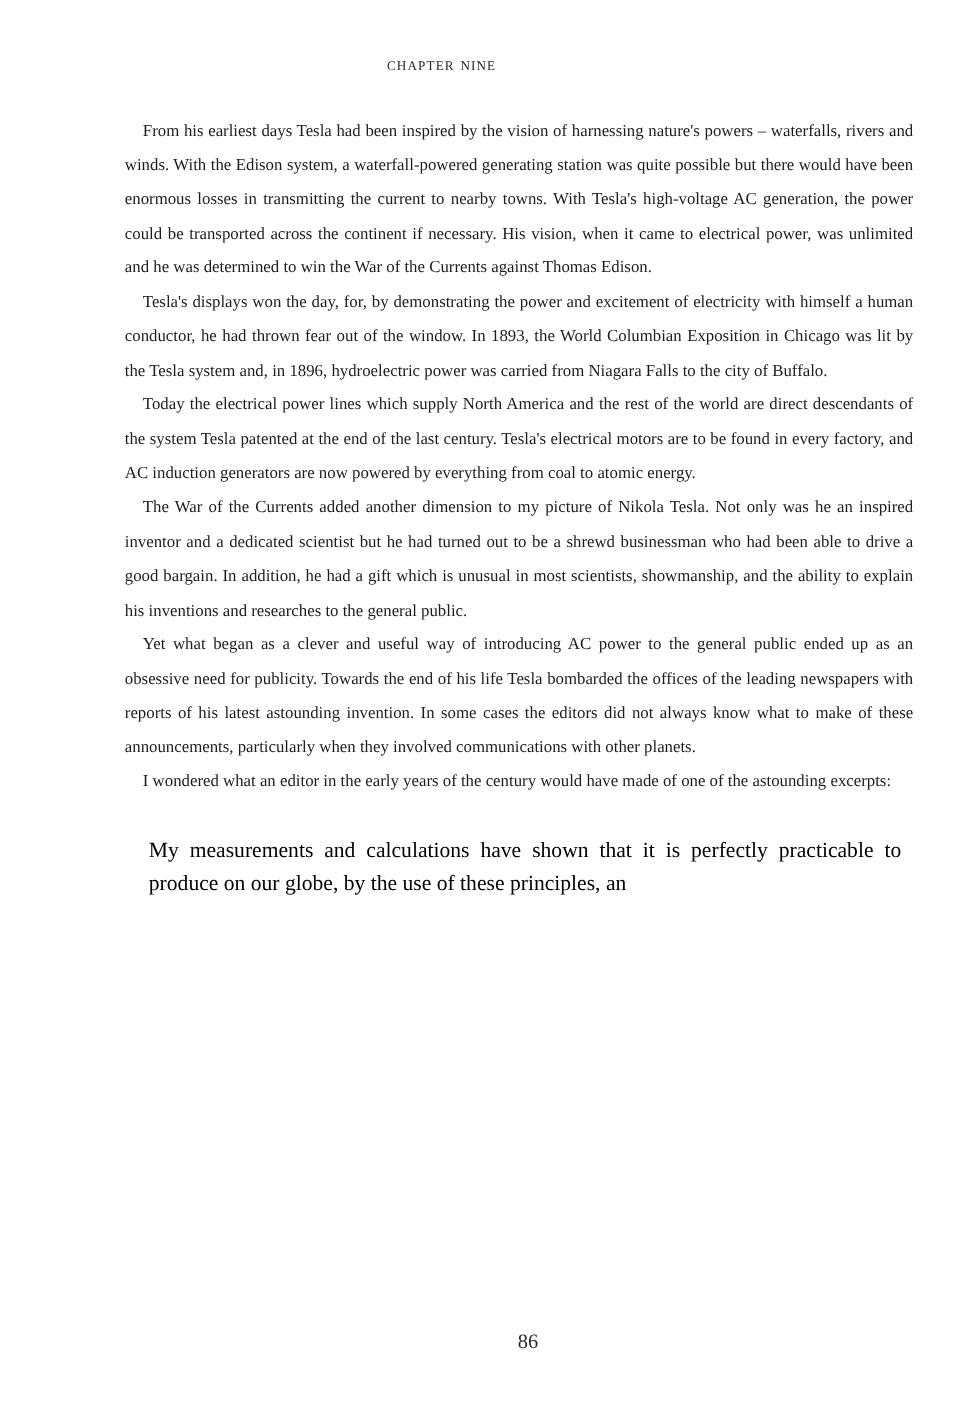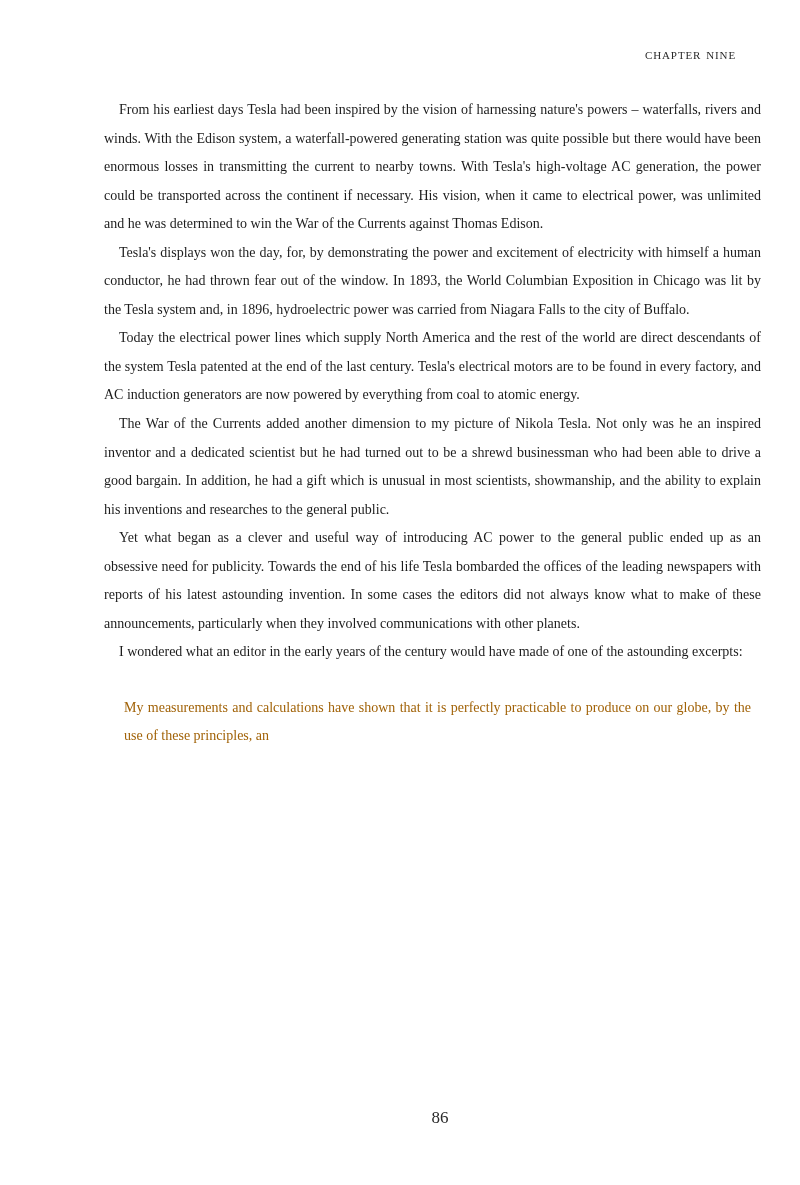--- a/index.html
+++ b/index.html
@@ -21,21 +21,21 @@
     width: 800px;
     height: 1185px;
   }
 
   
   .running-head {
     position: absolute;
     top: 45px;
     left: 0;
     width: 736px;
-    text-align: right;
+    text-align: center;
     font-size: 15.5px;
     letter-spacing: 0.9px;
     color: #2a2a2a;
     font-variant: small-caps;
     text-transform: lowercase;
   }
   .running-head::first-letter { font-size: 1em; }
 
   
   .textblock {
@@ -57,24 +57,24 @@
   }
 
   
   .excerpt {
     margin: 16px;
     margin-top: 27px;
     margin-left: 20px;
     margin-right: 10px;
     width: 627px;
     text-align: justify;
-    font-size: 14px;
+    font-size: 18px;
     line-height: 28.4px;
     text-indent: 0;
-    color: #a16207;
+    color: #000000;
   }
 
   
   .folio {
     position: absolute;
     top: 1108px;
     left: 0;
     width: 800px;
     text-align: center;
     font-size: 17px;

